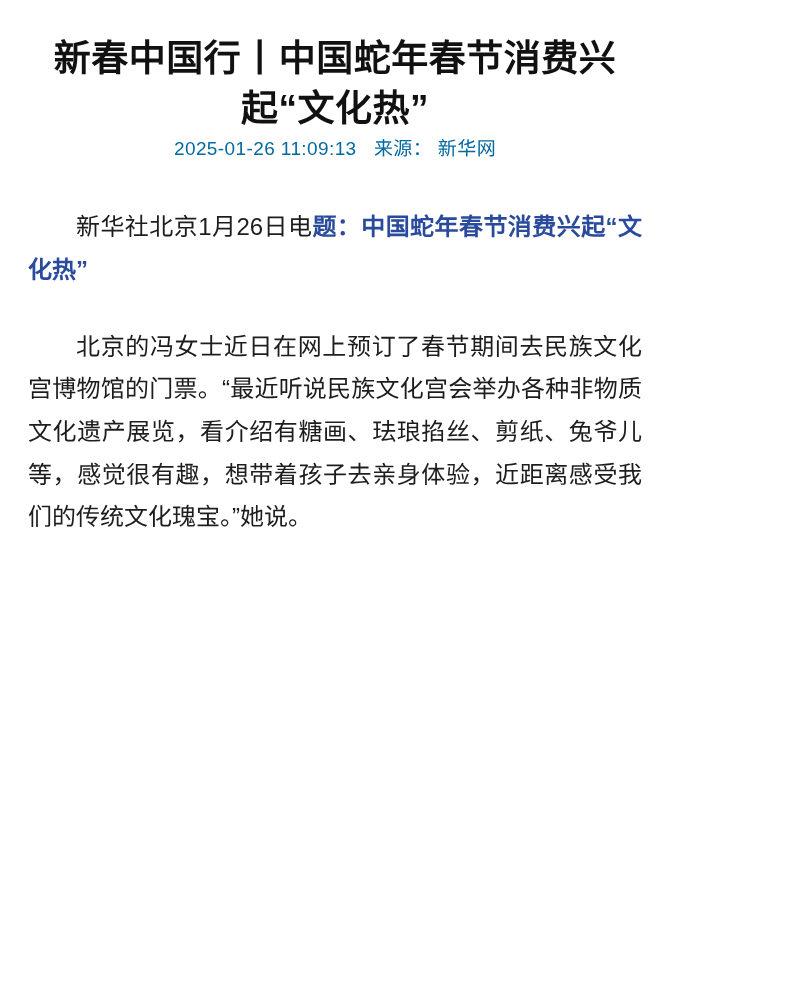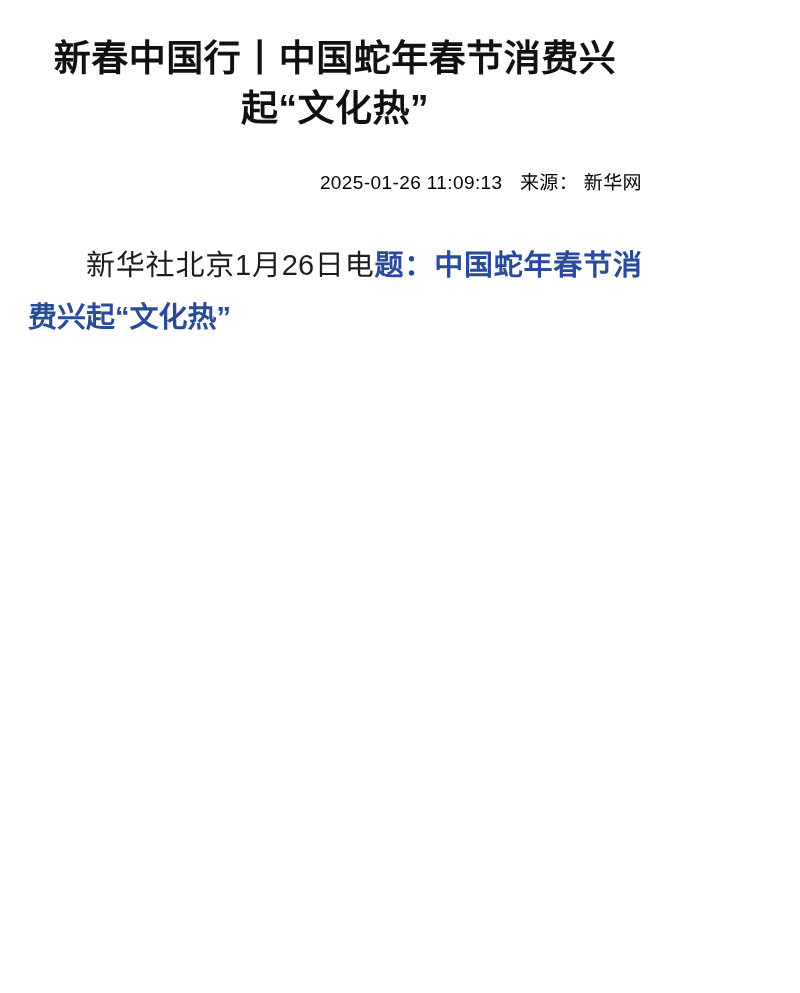--- a/index.html
+++ b/index.html
@@ -26,35 +26,34 @@
     font-size: 37px;
     line-height: 1.34;
     font-weight: bold;
     text-align: center;
     color: #111111;
     letter-spacing: 0.5px;
     margin: 0 8px;
     padding-top: 4px;
   }
   .meta-line {
-    margin-top: 34px;
-    text-align: right;
+    text-align: center;
     font-size: 19px;
-    color: #000000;
+    color: #0369a1;
     letter-spacing: 0.4px;
   }
   .meta-line .meta-sep {
     display: inline-block;
     width: 6px;
   }
   .body-block {
     margin-top: 46px;
   }
   p.para {
-    font-size: 29px;
+    font-size: 24px;
     line-height: 1.78;
     color: #1d1d1d;
     margin: 0 0 34px 0;
     text-align: justify;
     text-justify: inter-ideograph;
     text-indent: 2em;
   }
   .lead-line {
     margin-bottom: 40px;
   }
@@ -78,15 +77,16 @@
     <span class="meta-sep"></span>
     <span>来源：</span>
     <span>新华网</span>
   </div>
 
   <div class="body-block">
 
     <p class="para lead-line"><span>新华社北京1月26日电</span><span class="headline-inline">题：</span><span class="headline-inline">中国蛇年春节消费兴起“文化热”</span></p>
 
 
+    <p class="para">北京的冯女士近日在网上预订了春节期间去民族文化宫博物馆的门票。“最近听说民族文化宫会举办各种非物质文化遗产展览，看介绍有糖画、珐琅掐丝、剪纸、兔爷儿等，感觉很有趣，想带着孩子去亲身体验，近距离感受我们的传统文化瑰宝。”她说。</p>
 
   </div>
 </div>
 
 </body></html>

